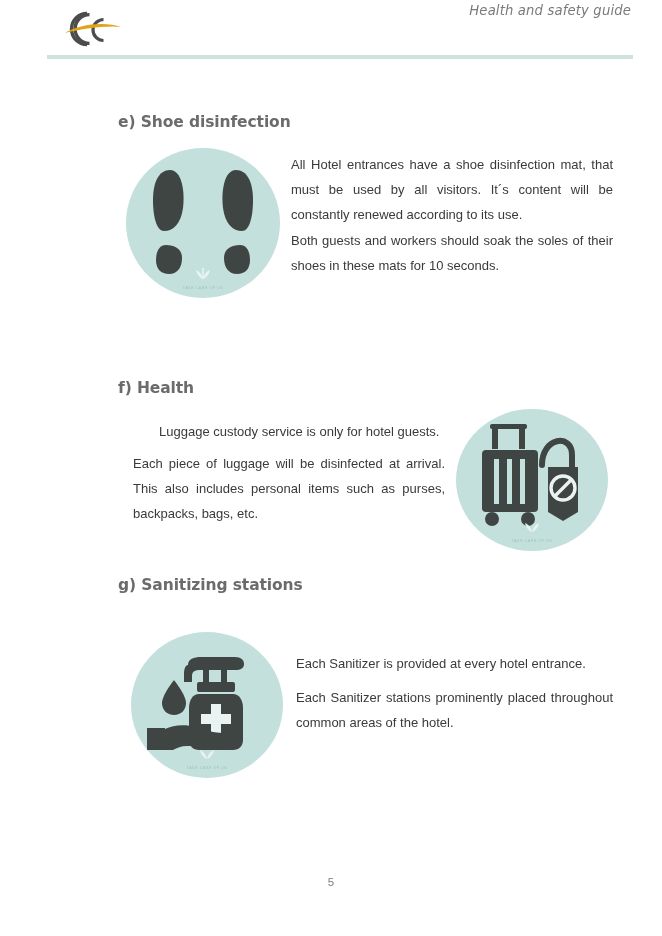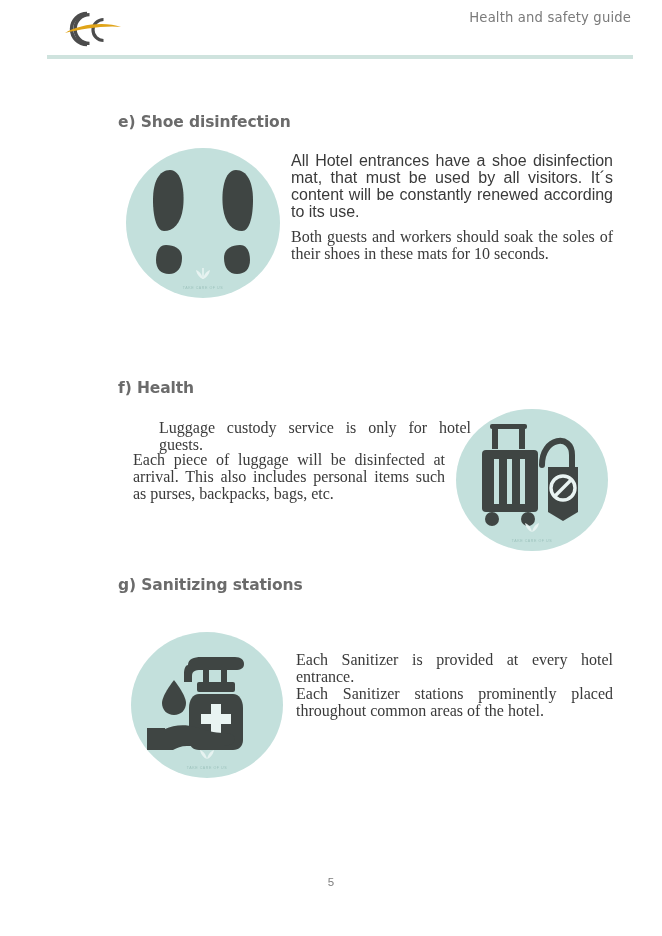--- a/index.html
+++ b/index.html
@@ -33,23 +33,24 @@
   .logo {
     position: absolute;
     left: 62px;
     top: 8px;
     width: 62px;
     height: 42px;
   }
   .header-text {
     position: absolute;
     right: 31px;
-    top: 8px;
+    top: 1px;
     text-align: right;
     line-height: 19px;
+    font-style: italic;
   }
   .header-line {
     display: block;
     font-family: "DejaVu Sans", sans-serif;
     font-size: 13.2px;
     color: #7a7a7a;
     letter-spacing: 0.15px;
     white-space: nowrap;
   }
   .header-rule {
@@ -67,27 +68,27 @@
     font-weight: bold;
     font-size: 15.5px;
     color: #6b6b6b;
     letter-spacing: -0.1px;
     white-space: nowrap;
   }
 
   .para {
     position: absolute;
     font-family: "Liberation Sans", sans-serif;
-    font-size: 16px;
+    font-size: 13px;
     color: #3a3a3a;
-    line-height: 17px;
+    line-height: 25px;
     text-align: justify;
     text-justify: inter-word;
   }
-  .para.lastline { text-align-last: left; font-family: Liberation Serif, serif; }
+  .para.lastline { text-align-last: left; }
 
   
   .icon-circle {
     position: absolute;
     border-radius: 50%;
     background: #c3e0dc;
     overflow: hidden;
   }
   .icon-circle svg { display: block; }
 

